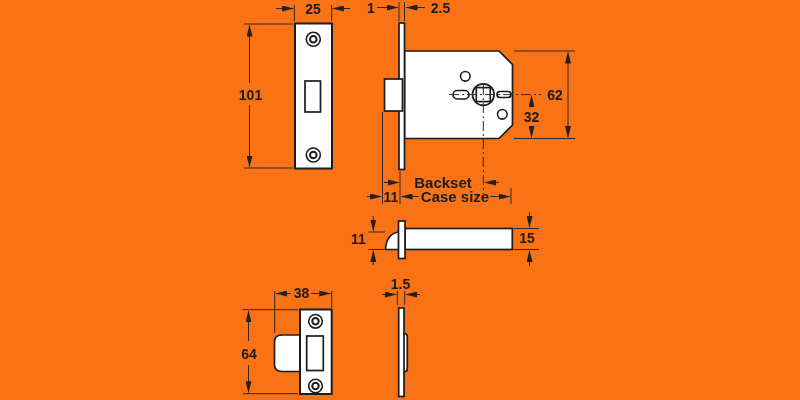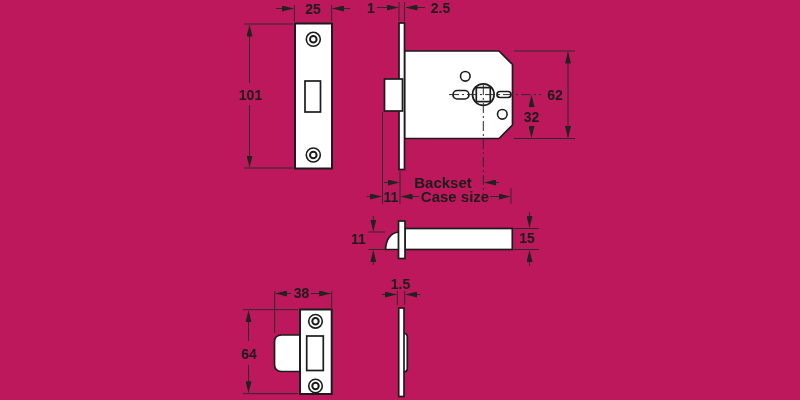--- a/index.html
+++ b/index.html
@@ -1,16 +1,16 @@
 <!DOCTYPE html>
 <html><head>
 <meta charset="utf-8">
 <style>
   html,body{margin:0;padding:0;background:#ffffff;}
-  .canvas{width:800px;height:400px;background:#be185d;position:relative;overflow:hidden;}
+  .canvas{width:800px;height:400px;background:#f97316;position:relative;overflow:hidden;}
   svg{display:block;}
   text{font-family:"Liberation Sans","DejaVu Sans",sans-serif;font-weight:bold;fill:#1c1c1c;}
   .num{font-size:14px;}
   .lbl{font-size:15px;}
   .obj{fill:#ffffff;stroke:#1c1c1c;stroke-width:2;}
   .obj-thin{fill:#ffffff;stroke:#1c1c1c;stroke-width:1.7;}
   .hole{fill:none;stroke:#1c1c1c;stroke-width:1.6;}
   .hole-in{fill:none;stroke:#1c1c1c;stroke-width:2;}
   .dim{stroke:#2a2a2a;stroke-width:1;fill:none;}
   .ctr{stroke:#2a2a2a;stroke-width:1;fill:none;stroke-dasharray:10,3,2,3;}

